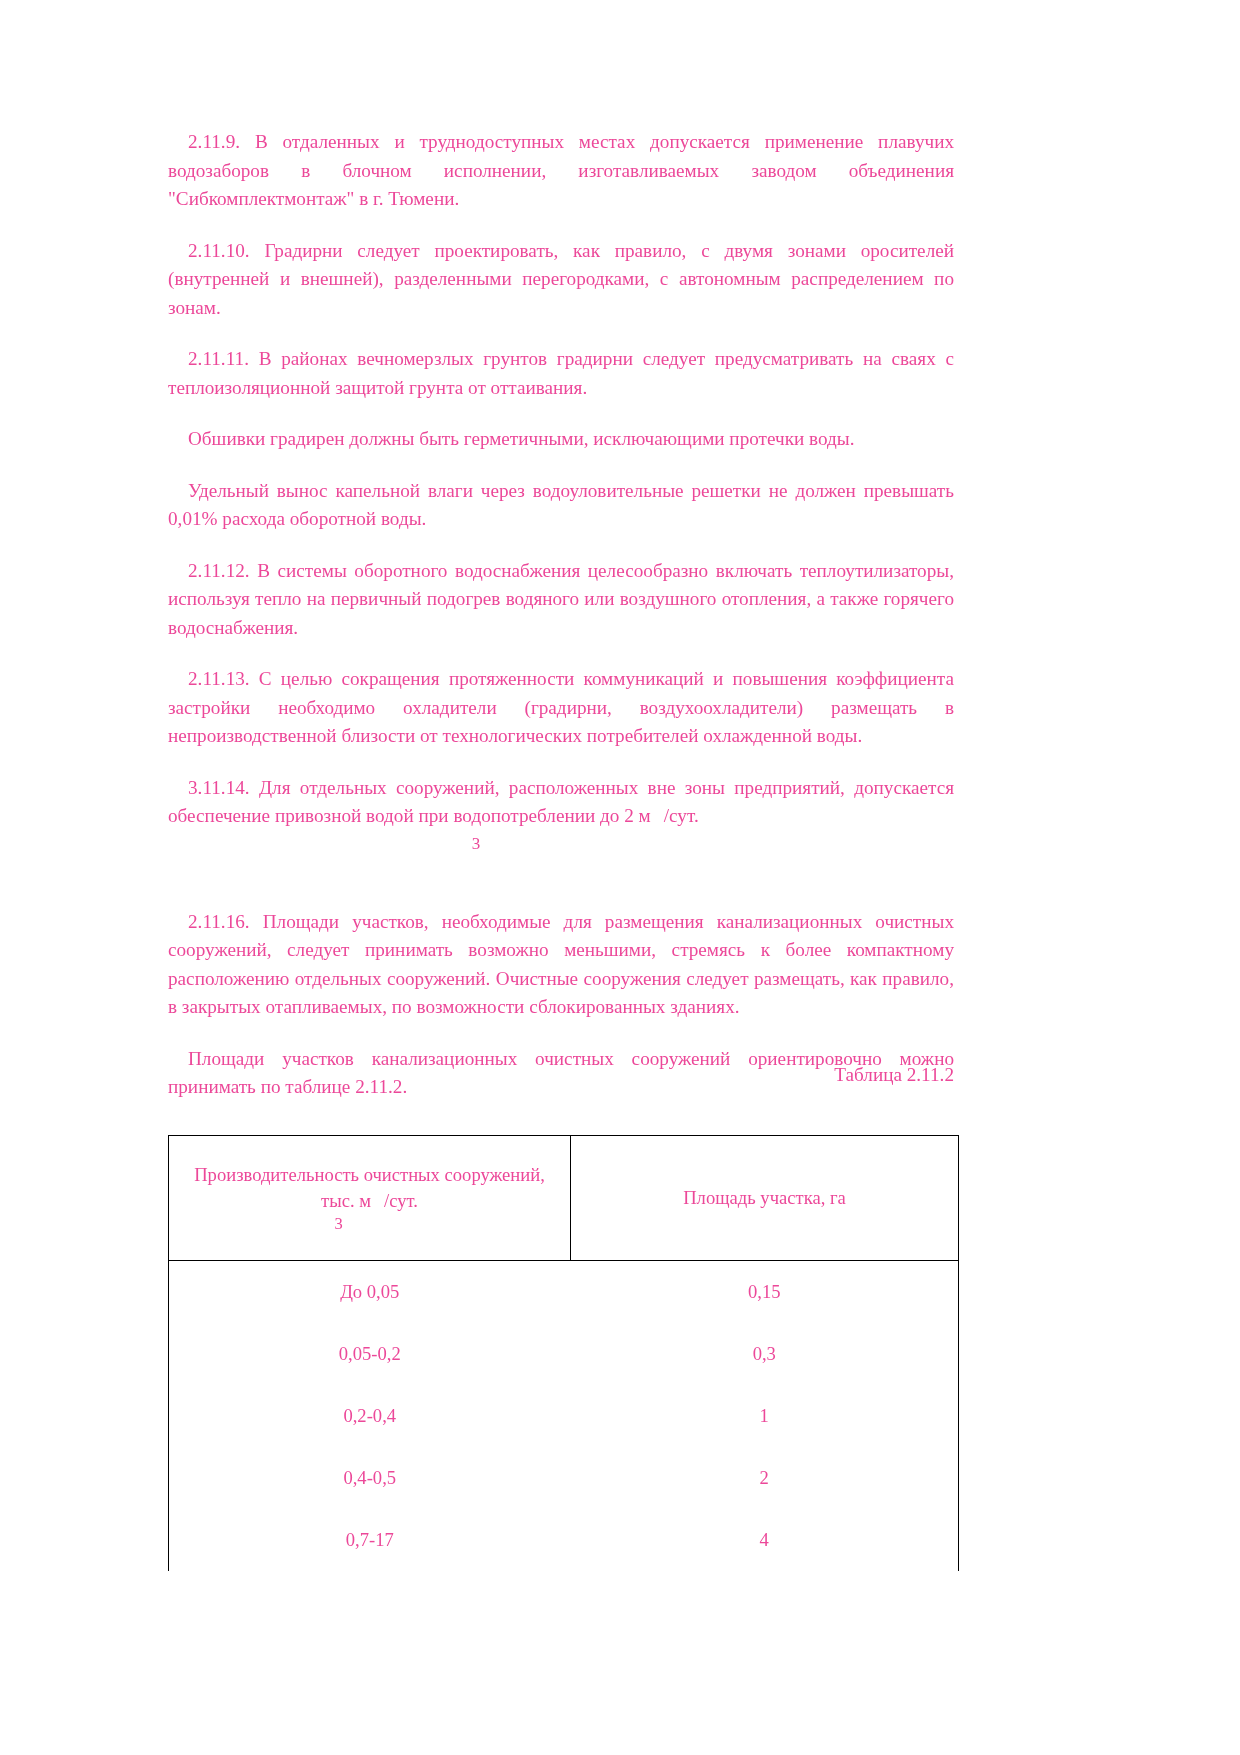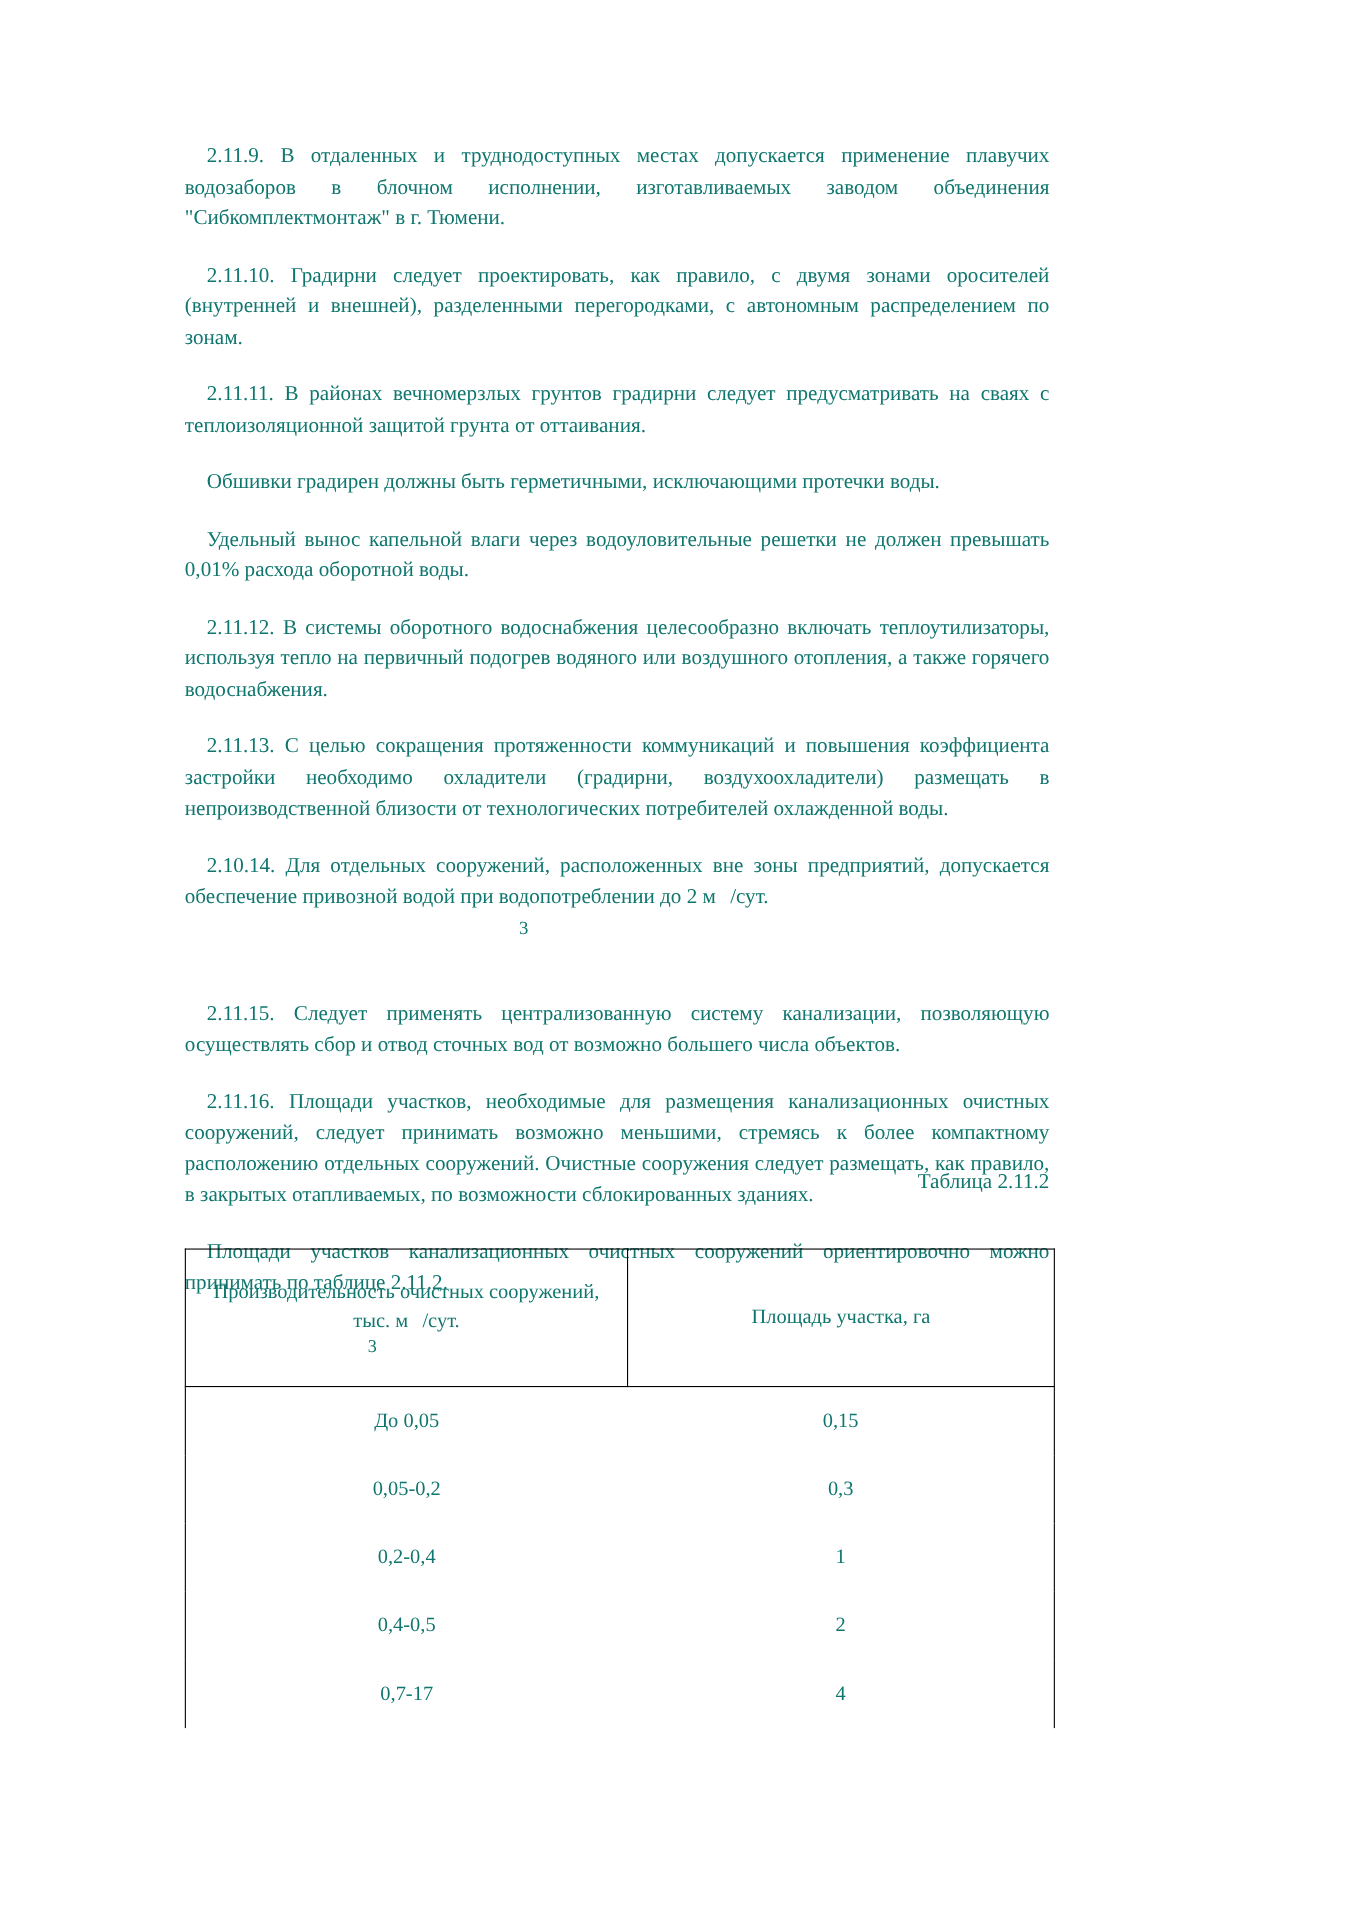--- a/index.html
+++ b/index.html
@@ -10,21 +10,21 @@
   }
 
   .page {
     position: relative;
     width: 1240px;
     height: 1755px;
     background: #ffffff;
     margin: 0 auto;
     overflow: hidden;
     font-family: "Liberation Serif", "DejaVu Serif", serif;
-    color: #0f766e;
+    color: #ec4899;
   }
 
   .content {
     position: absolute;
     left: 168px;
     top: 128px;
     width: 786px;
   }
 
   
@@ -186,29 +186,26 @@
 
     <p class="para">
       <span class="lead-indent"></span><span>2.11.12. В системы оборотного водоснабжения целесообразно включать теплоутилизаторы, используя тепло на первичный подогрев водяного или воздушного отопления, а также горячего водоснабжения.</span>
     </p>
 
     <p class="para">
       <span class="lead-indent"></span><span>2.11.13. С целью сокращения протяженности коммуникаций и повышения коэффициента застройки необходимо охладители (градирни, воздухоохладители) размещать в непроизводственной близости от технологических потребителей охлажденной воды.</span>
     </p>
 
     <p class="para">
-      <span class="lead-indent"></span><span>2.10.14. Для отдельных сооружений, расположенных вне зоны предприятий, допускается обеспечение привозной водой при водопотреблении до 2 м</span><span class="gap-inline"></span><span>/сут.</span>
+      <span class="lead-indent"></span><span>3.11.14. Для отдельных сооружений, расположенных вне зоны предприятий, допускается обеспечение привозной водой при водопотреблении до 2 м</span><span class="gap-inline"></span><span>/сут.</span>
       <span class="artifact-sup offset-left">3</span>
     </p>
 
     <div class="spacer-after-artifact"></div>
 
-    <p class="para">
-      <span class="lead-indent"></span><span>2.11.15. Следует применять централизованную систему канализации, позволяющую осуществлять сбор и отвод сточных вод от возможно большего числа объектов.</span>
-    </p>
 
     <p class="para">
       <span class="lead-indent"></span><span>2.11.16. Площади участков, необходимые для размещения канализационных очистных сооружений, следует принимать возможно меньшими, стремясь к более компактному расположению отдельных сооружений. Очистные сооружения следует размещать, как правило, в закрытых отапливаемых, по возможности сблокированных зданиях.</span>
     </p>
 
     <p class="para">
       <span class="lead-indent"></span><span>Площади участков канализационных очистных сооружений ориентировочно можно принимать по таблице 2.11.2.</span>
     </p>
 
   </div>

